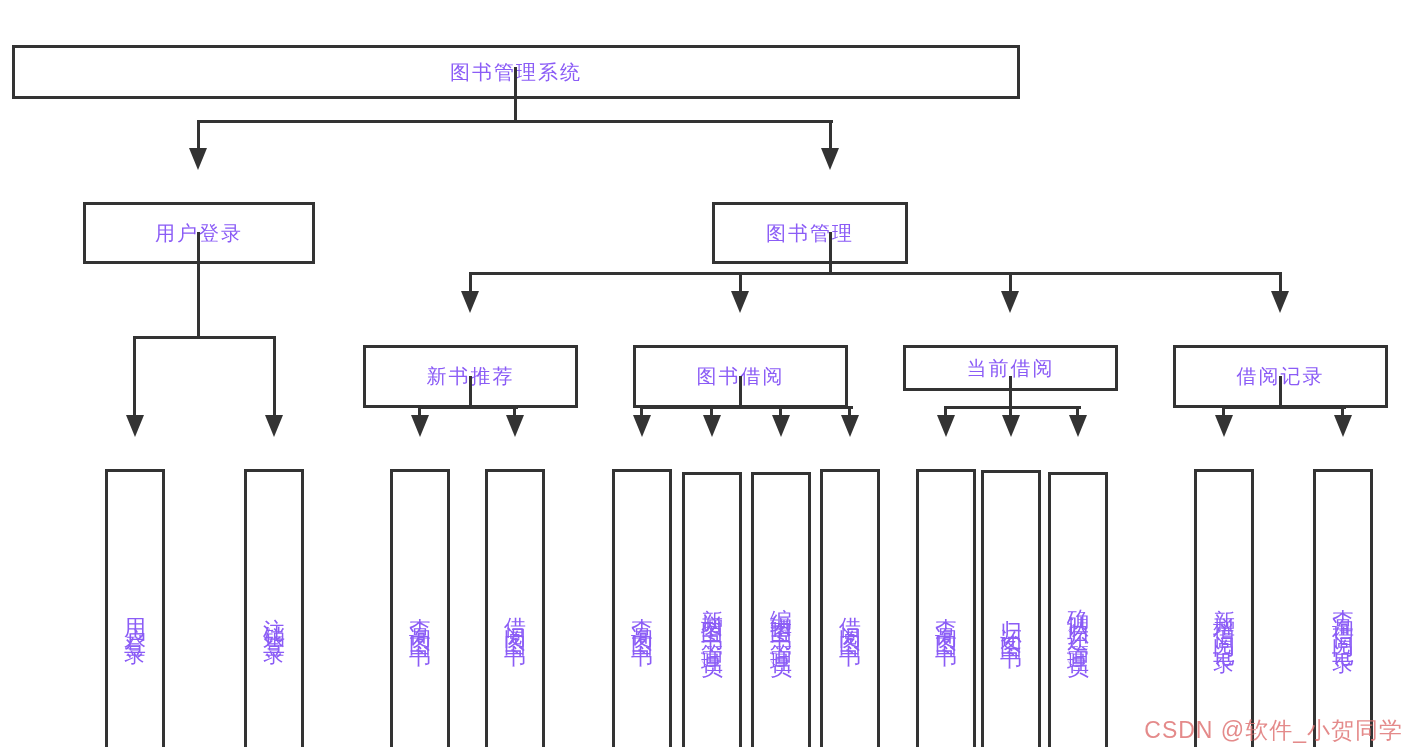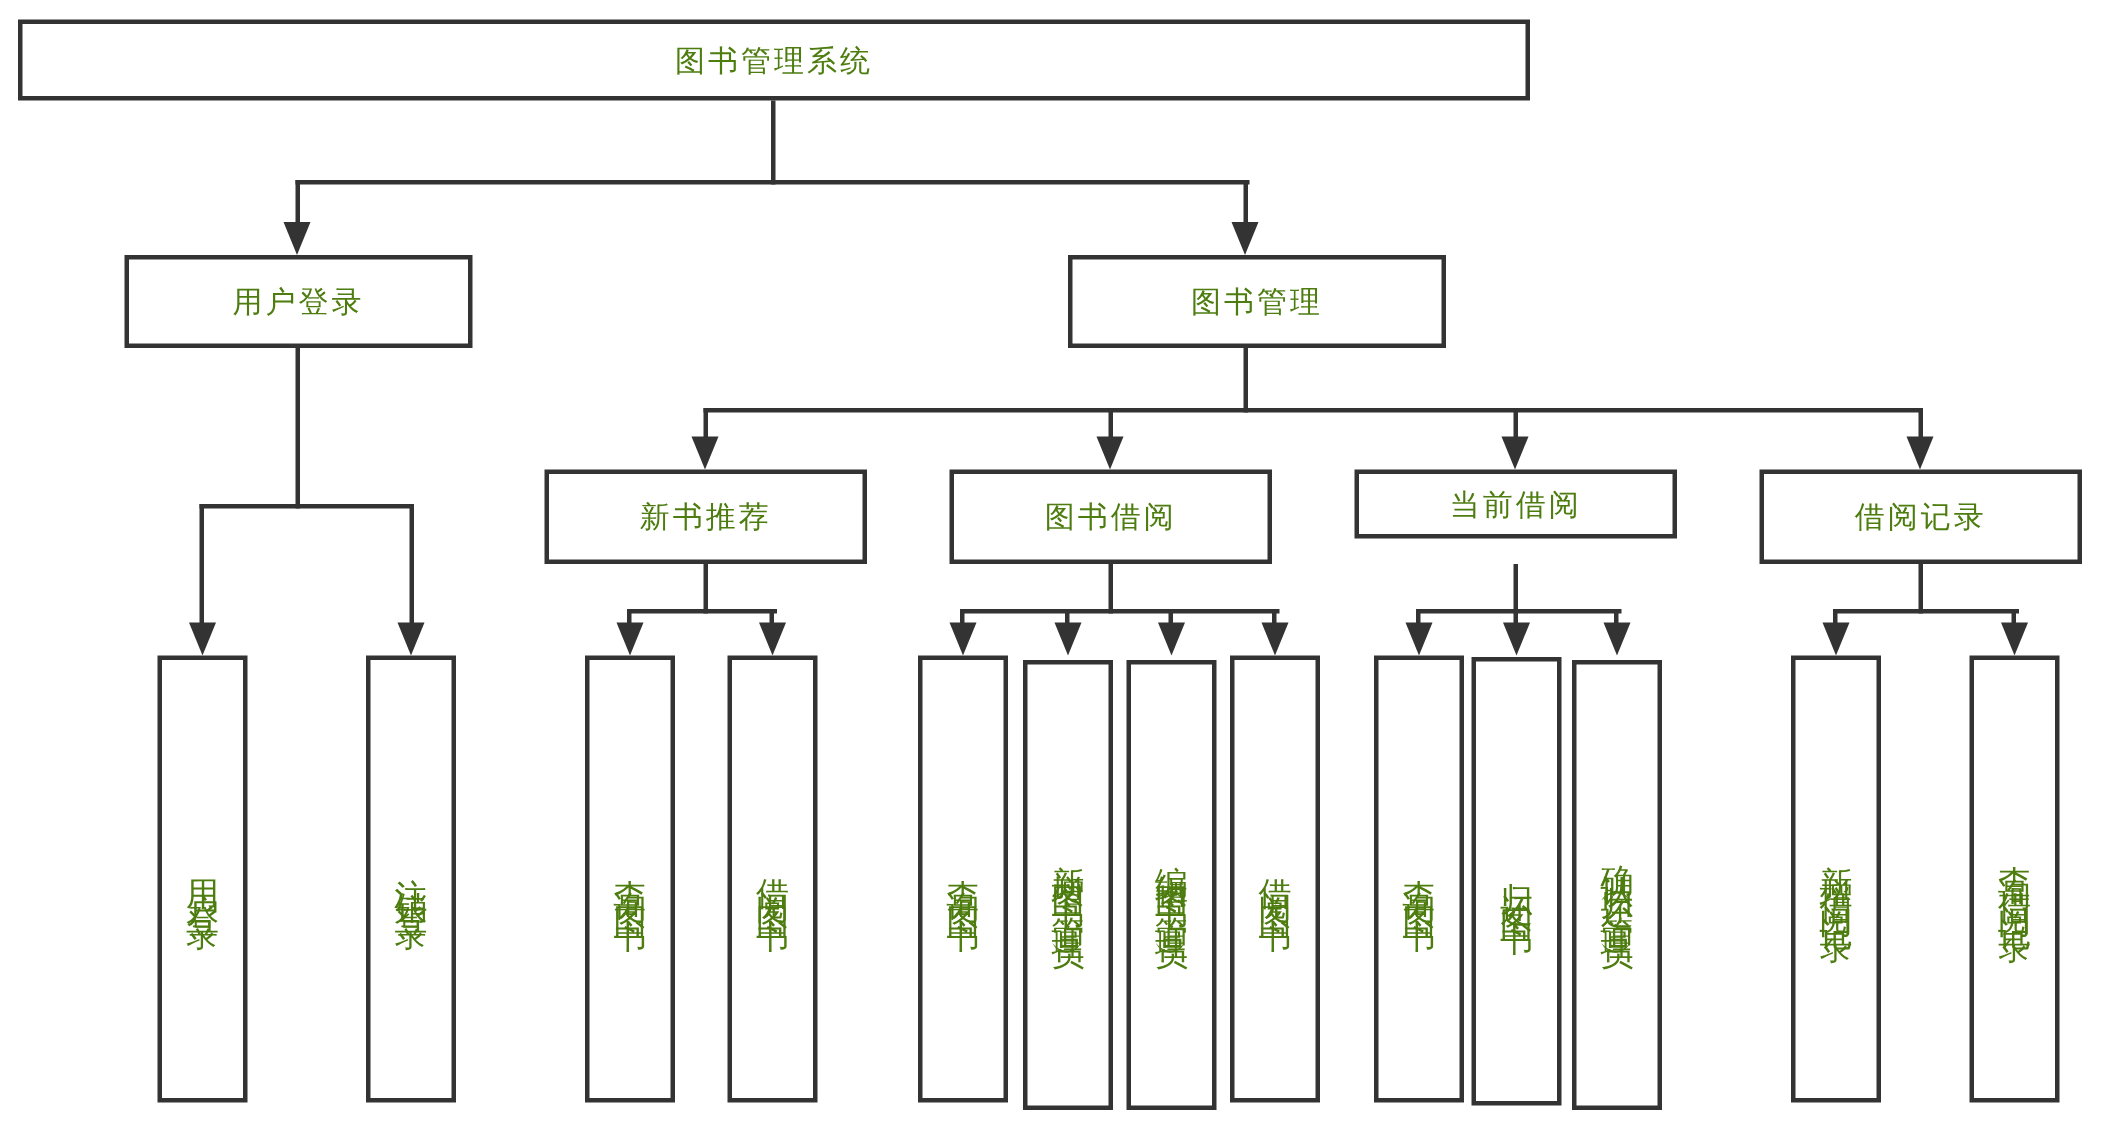--- a/index.html
+++ b/index.html
@@ -9,27 +9,28 @@
     width:1405px; height:747px;
     background:#ffffff;
     font-family:"Liberation Sans","DejaVu Sans",sans-serif;
     overflow:hidden;
   }
   .box {
     position:absolute;
     box-sizing:border-box;
     border:3px solid #333333;
     background:#ffffff;
-    color:#4d7c0f;
+    color:#8b5cf6;
     display:flex;
     align-items:center;
     justify-content:center;
     font-size:20px;
     letter-spacing:2px;
     text-align:center;
+    margin-top:32px;
   }
   .vbox {
     writing-mode:vertical-rl;
     text-orientation:mixed;
     font-size:22px;
     letter-spacing:9px;
     line-height:1;
   }
   .hline, .vline { position:absolute; background:#333333; }
   .hline { height:3px; }
@@ -59,21 +60,21 @@
   <div class="box" style="left:12px;top:13px;width:1008px;height:54px">图书管理系统</div>
 
   <div class="vline" style="left:514px;top:67px;height:56px"></div>
   <div class="hline" style="left:197px;top:120px;width:636px"></div>
   <div class="vline" style="left:197px;top:120px;height:32px"></div>
   <div class="vline" style="left:829px;top:120px;height:32px"></div>
   <div class="arrow" style="left:189px;top:148px"></div>
   <div class="arrow" style="left:821px;top:148px"></div>
 
   <div class="box" style="left:83px;top:170px;width:232px;height:62px">用户登录</div>
-  <div class="box" style="left:712px;top:170px;width:252px;height:62px">图书管理</div>
+  <div class="box" style="left:712px;top:170px;width:196px;height:62px">图书管理</div>
 
   <div class="vline" style="left:197px;top:232px;height:107px"></div>
   <div class="hline" style="left:133px;top:336px;width:143px"></div>
   <div class="vline" style="left:133px;top:336px;height:81px"></div>
   <div class="vline" style="left:273px;top:336px;height:81px"></div>
   <div class="arrow" style="left:126px;top:415px"></div>
   <div class="arrow" style="left:265px;top:415px"></div>
 
   <div class="vline" style="left:829px;top:232px;height:43px"></div>
   <div class="hline" style="left:469px;top:272px;width:813px"></div>
@@ -136,14 +137,15 @@
   <div class="box vbox" style="left:751px;top:440px;width:60px;height:300px;letter-spacing:7px">编辑图书（管理员）</div>
   <div class="box vbox" style="left:820px;top:437px;width:60px;height:298px">借阅图书</div>
 
   <div class="box vbox" style="left:916px;top:437px;width:60px;height:298px">查询图书</div>
   <div class="box vbox" style="left:981px;top:438px;width:60px;height:299px">归还图书</div>
   <div class="box vbox" style="left:1048px;top:440px;width:60px;height:300px;letter-spacing:7px">确认归还（管理员）</div>
 
   <div class="box vbox" style="left:1194px;top:437px;width:60px;height:298px">新增借阅记录</div>
   <div class="box vbox" style="left:1313px;top:437px;width:60px;height:298px">查询借阅记录</div>
 
+  <div class="watermark">CSDN @软件_小贺同学</div>
 
 </div>
 
 </body></html>

